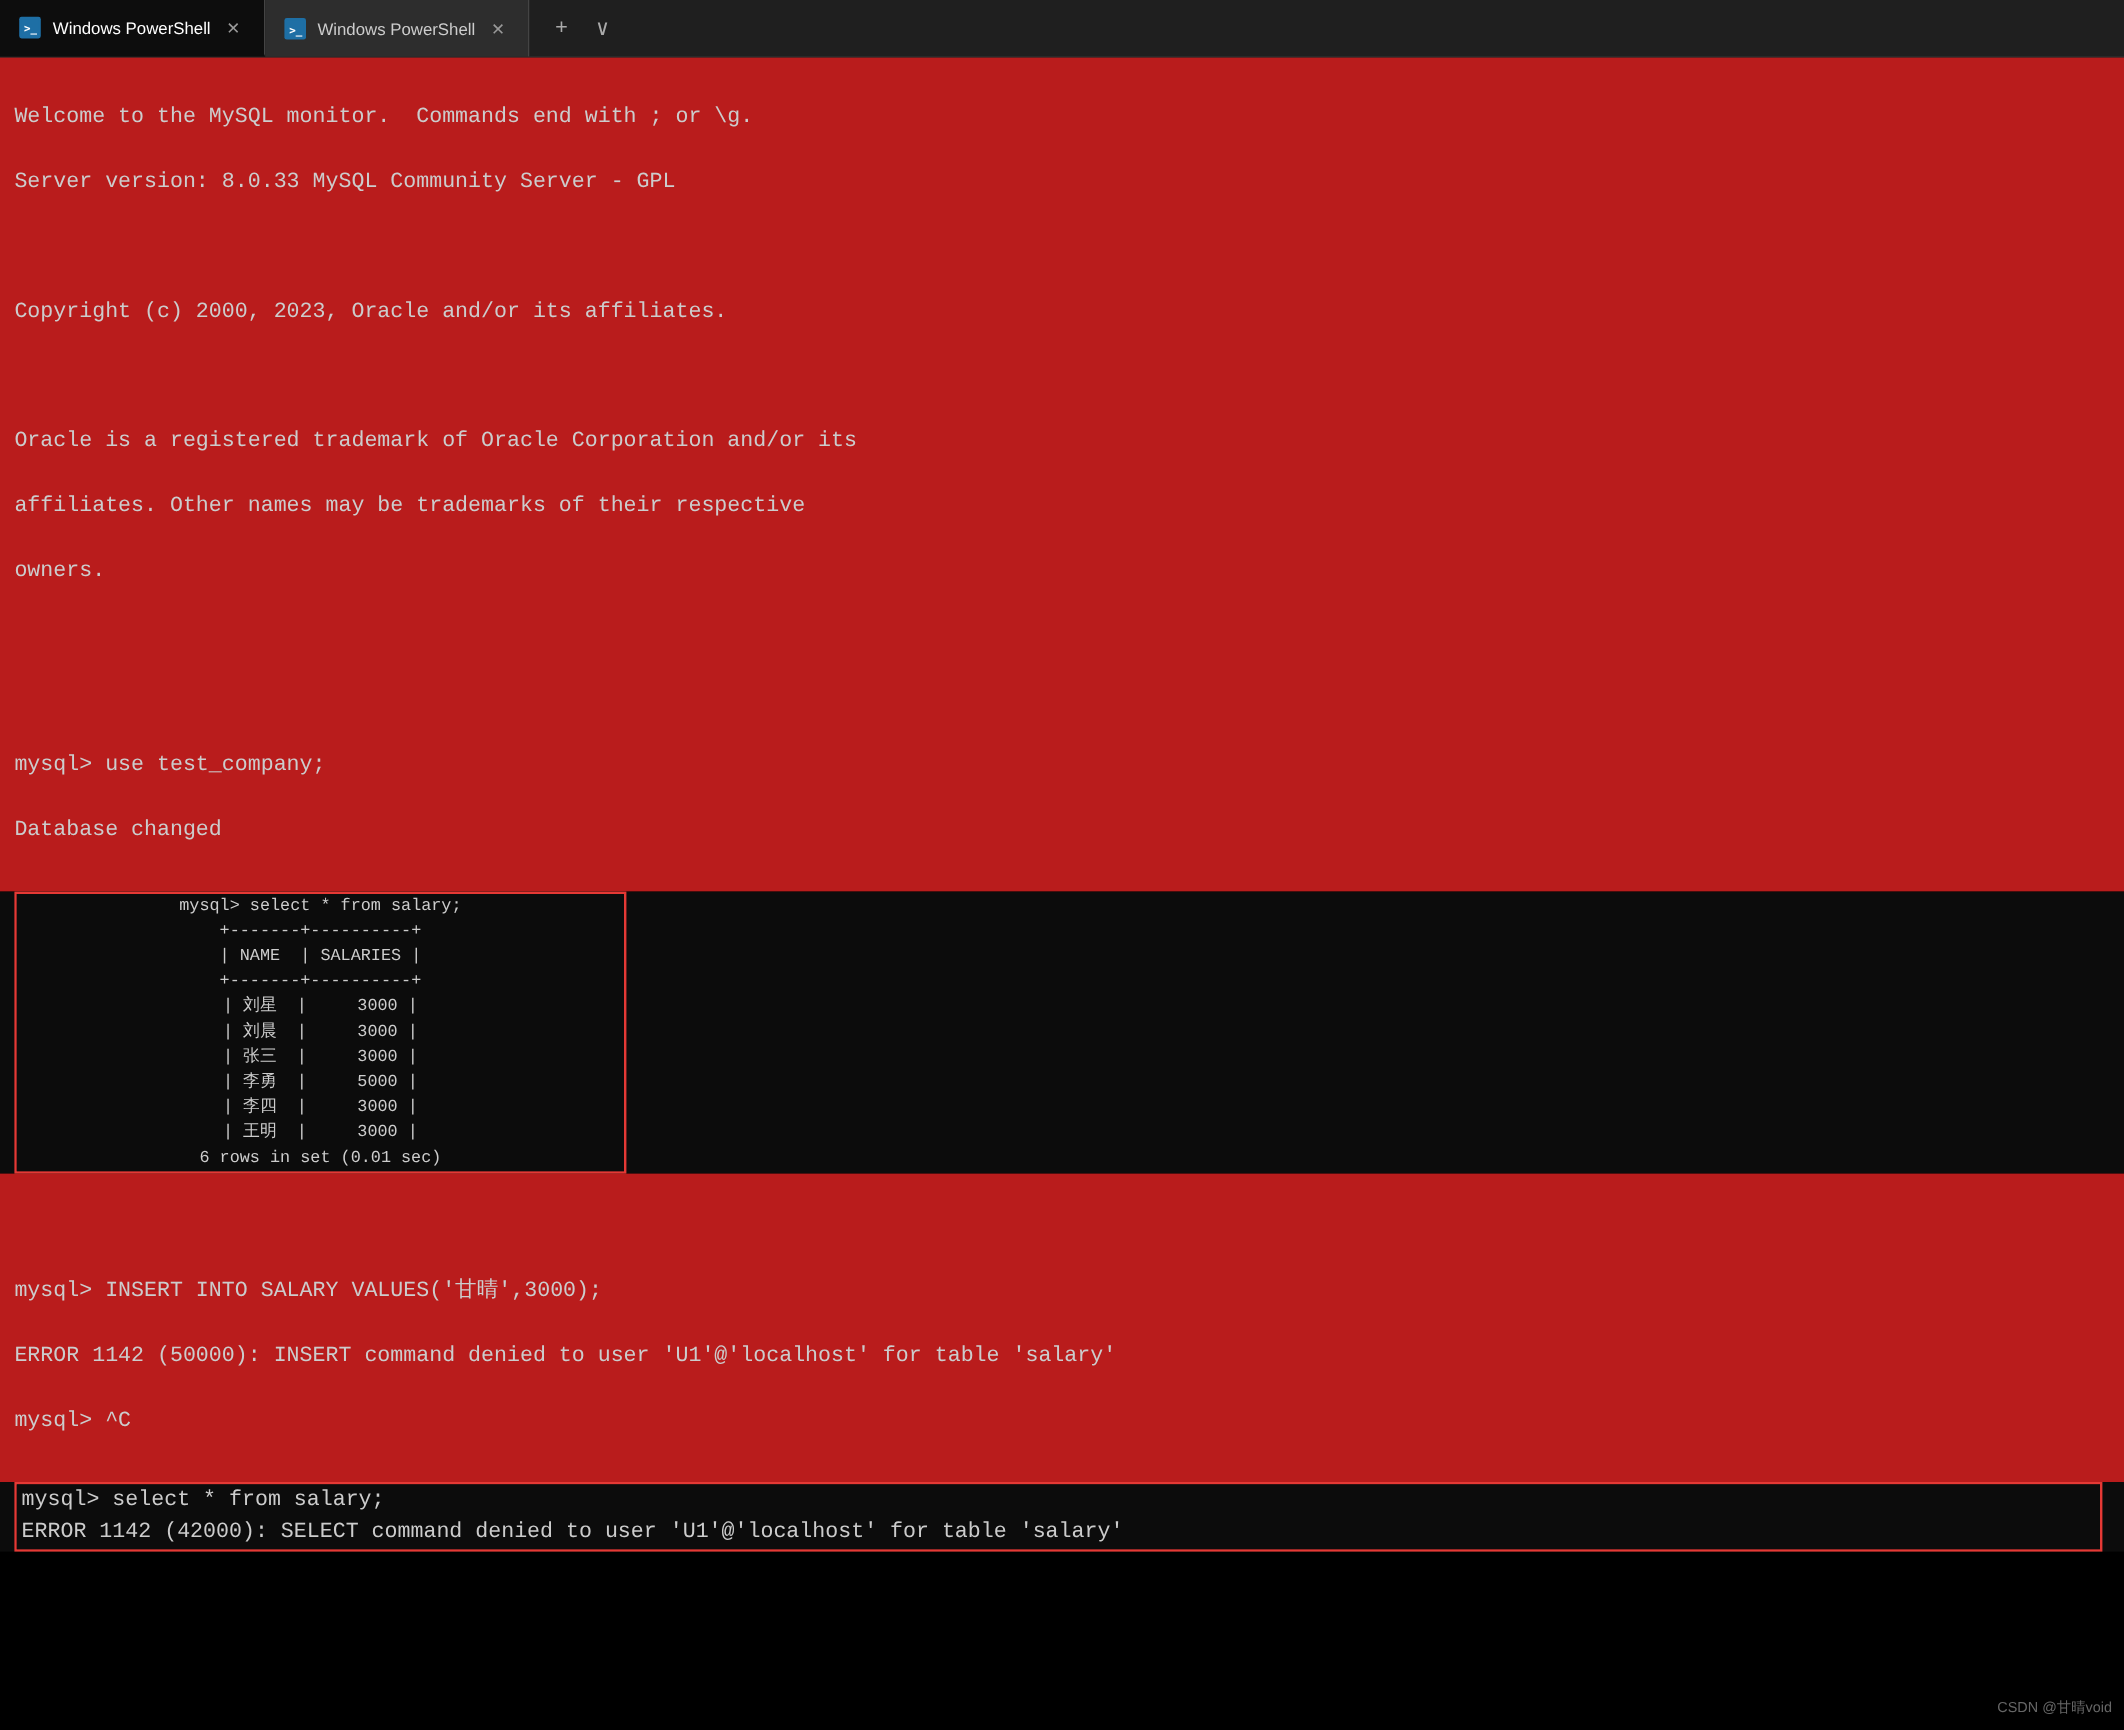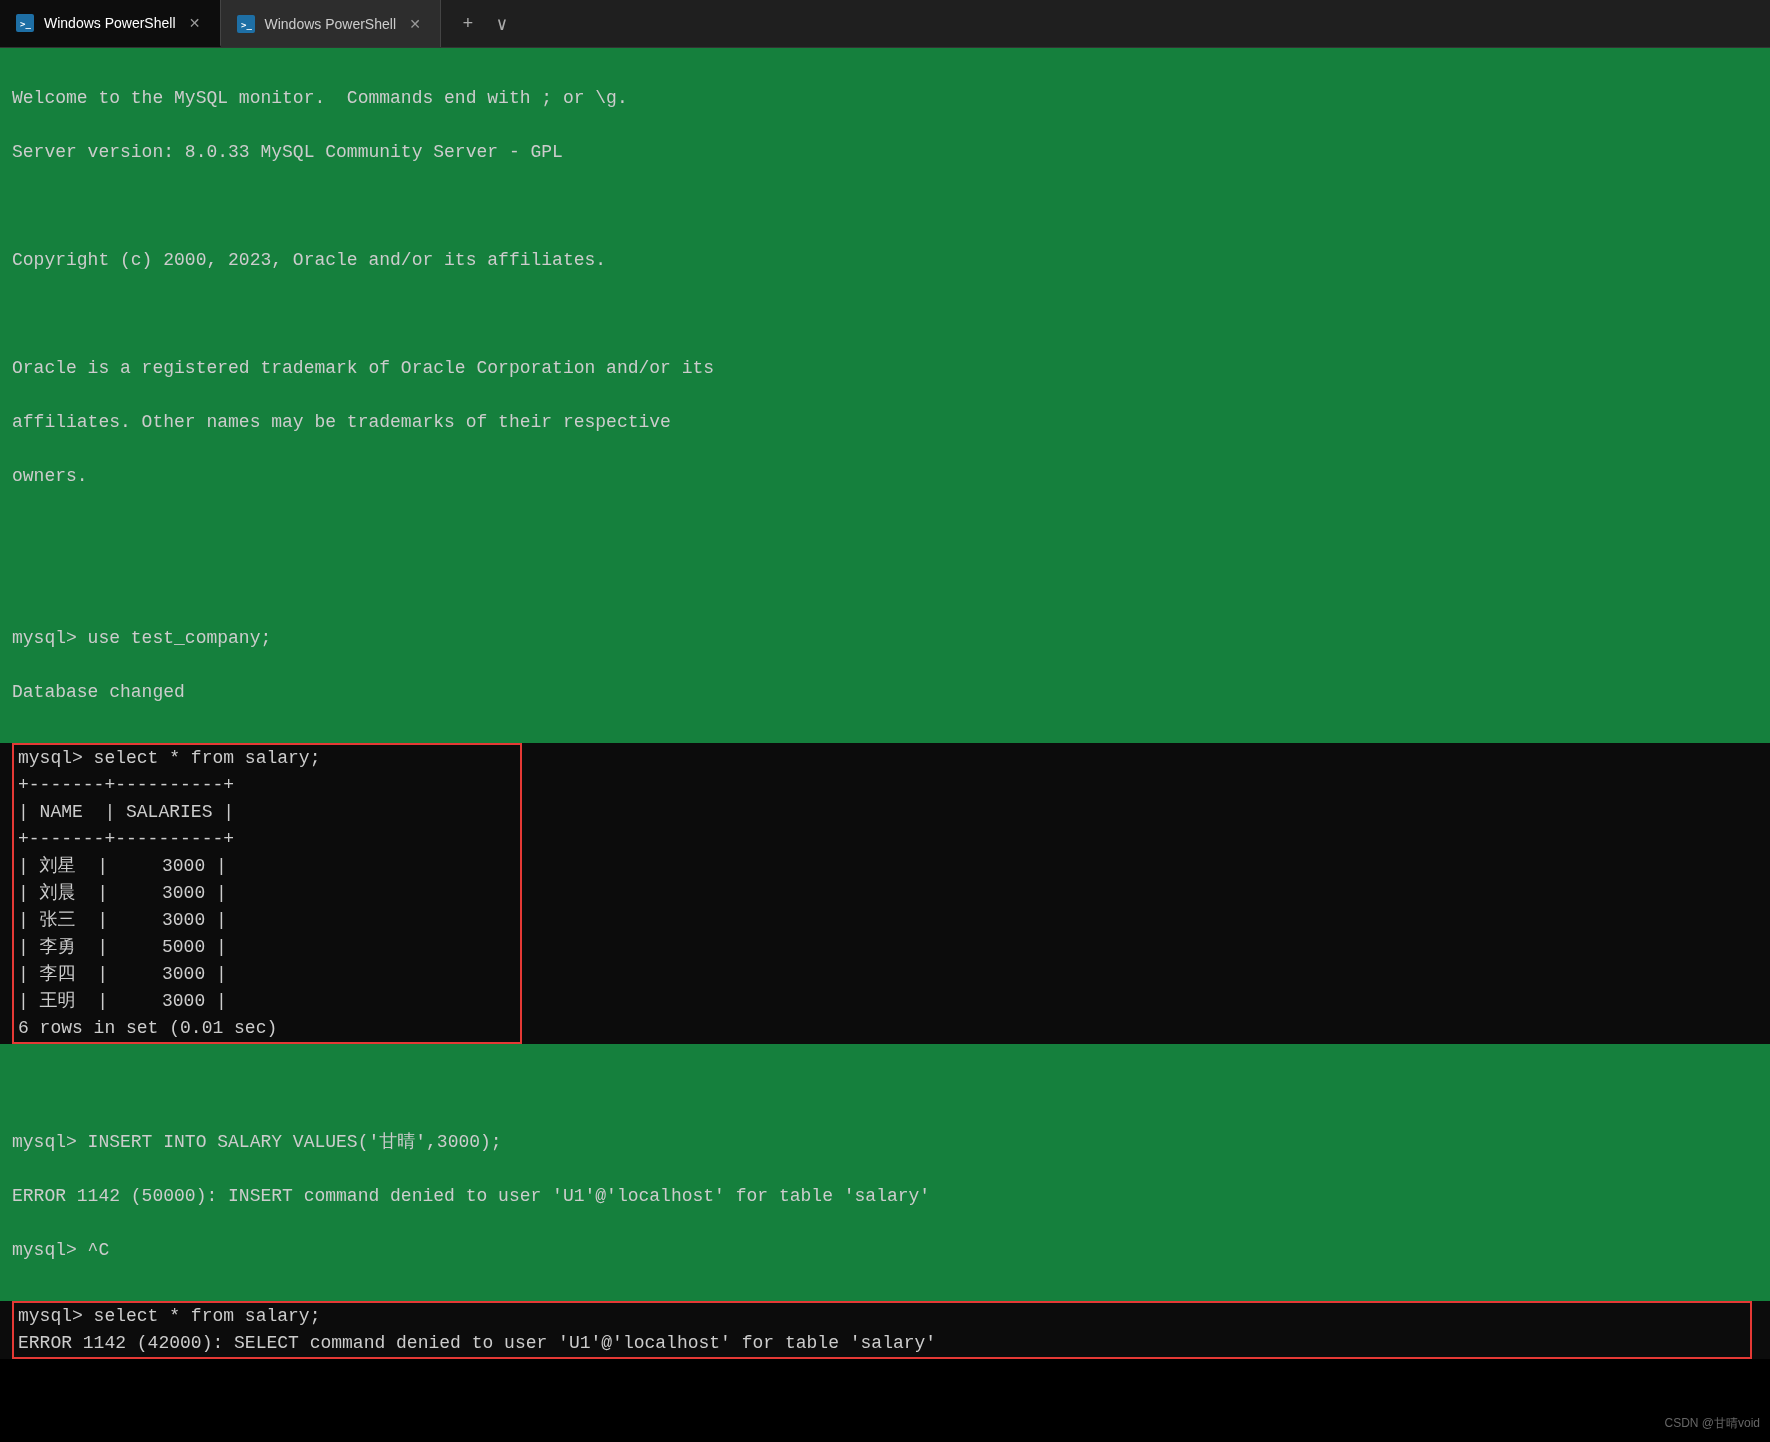--- a/index.html
+++ b/index.html
@@ -82,21 +82,21 @@
       align-items: center;
       justify-content: center;
       color: #aaa;
       font-size: 18px;
       border-radius: 4px;
       cursor: pointer;
     }
 
     
     .terminal {
-      background: #15803d;
+      background: #b91c1c;
       padding: 10px 12px;
       font-size: 18px;
       line-height: 1.5;
       color: #cccccc;
       white-space: pre;
     }
 
     .terminal-line {
       display: block;
     }
@@ -151,21 +151,21 @@
 <span class="terminal-line">affiliates. Other names may be trademarks of their respective</span>
 <span class="terminal-line">owners.</span>
 <span class="terminal-line">&nbsp;</span>
 <span class="terminal-line">&nbsp;</span>
 <span class="terminal-line">mysql&gt; use test_company;</span>
 <span class="terminal-line">Database changed</span>
 </div>
 
 <div style="padding: 0 12px; background: #0c0c0c;">
   <div style="border: 2.5px solid #e53935; display: inline-block; width: 510px;">
-    <pre style="background: #0c0c0c; color: #cccccc; font-family: 'Courier New', Courier, monospace; font-size: 18px; line-height: 1.5; padding: 0 4px;"><span>mysql&gt; select * from salary;</span>
+    <pre style="background: #0c0c0c; color: #cccccc; font-family: 'Courier New', Courier, monospace; font-size: 14px; line-height: 1.5; padding: 0 4px; text-align: center;"><span>mysql&gt; select * from salary;</span>
 <span>+-------+----------+</span>
 <span>| NAME  | SALARIES |</span>
 <span>+-------+----------+</span>
 <span>| 刘星  |     3000 |</span>
 <span>| 刘晨  |     3000 |</span>
 <span>| 张三  |     3000 |</span>
 <span>| 李勇  |     5000 |</span>
 <span>| 李四  |     3000 |</span>
 <span>| 王明  |     3000 |</span>
 <span>6 rows in set (0.01 sec)</span></pre>

